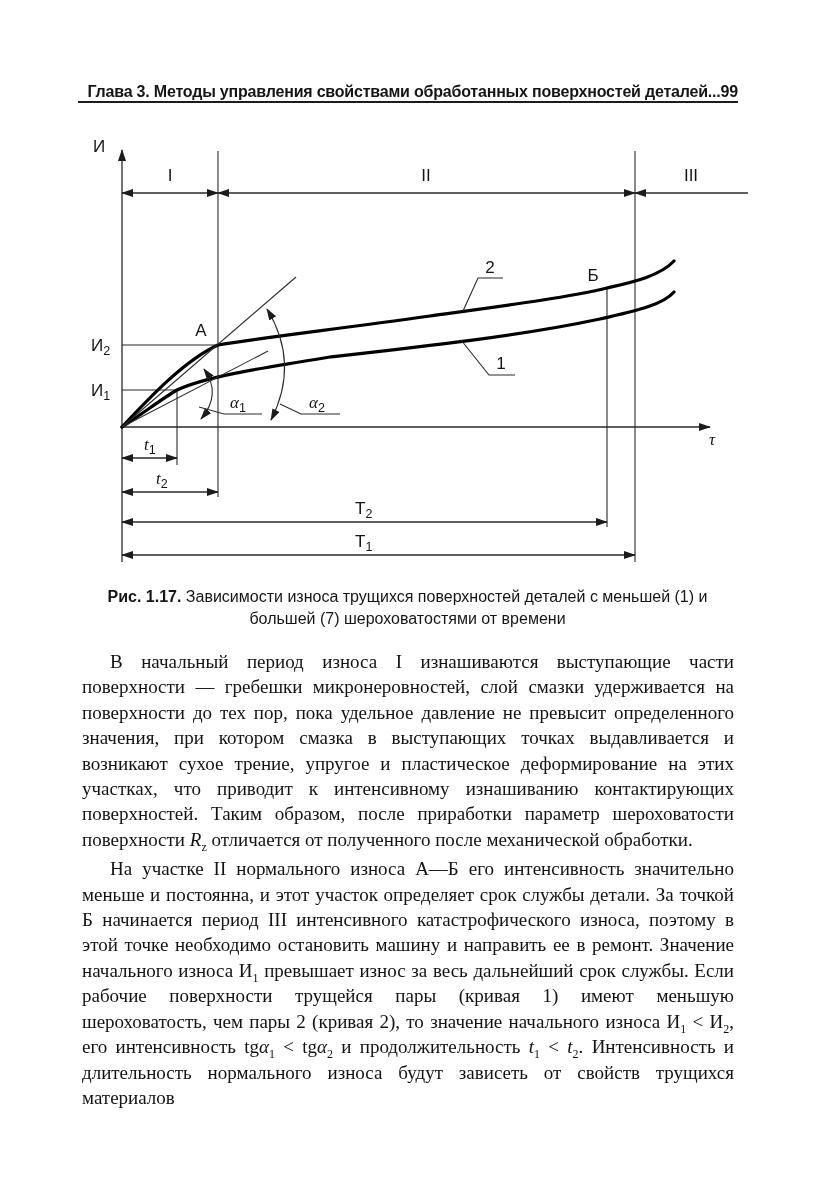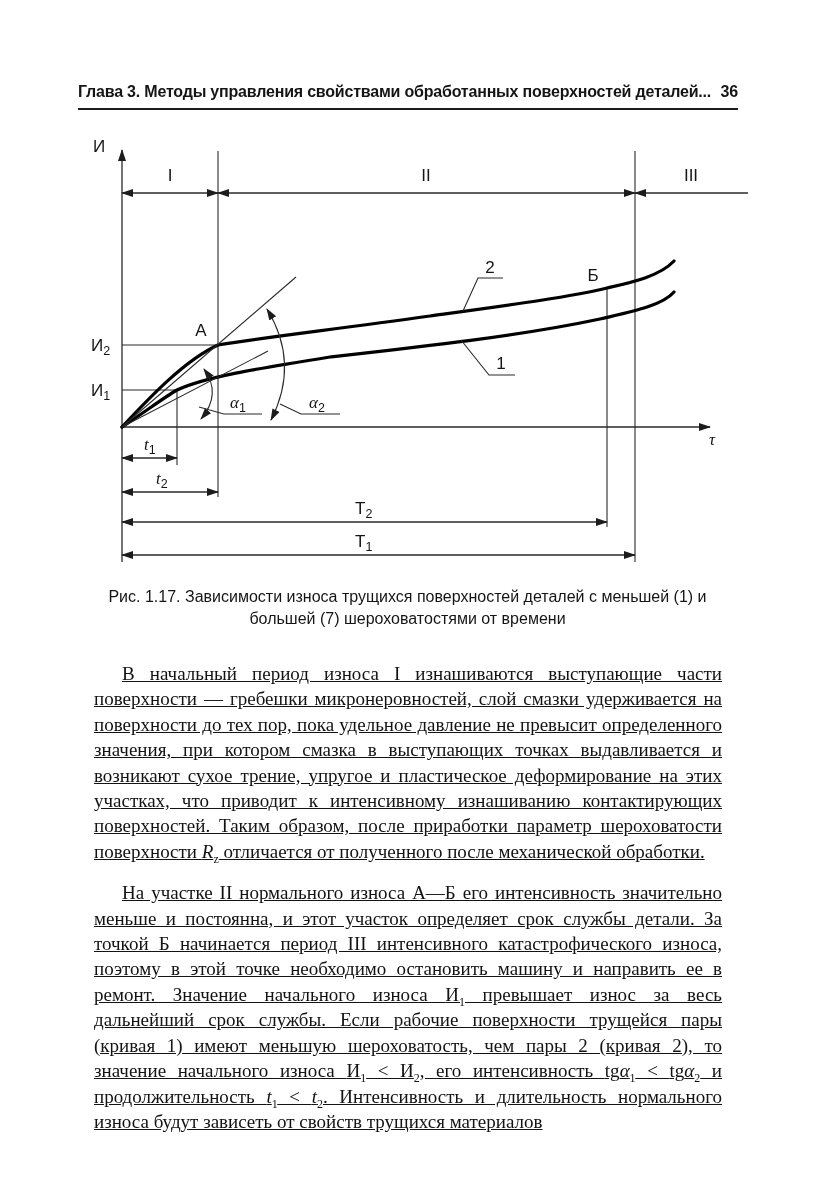--- a/index.html
+++ b/index.html
@@ -6,58 +6,58 @@
   body {
     width:815px; height:1200px; position:relative;
     background:#ffffff; color:#111;
     font-family:"Liberation Serif", serif;
     overflow:hidden;
   }
   .page { position:absolute; inset:0; }
 
   .header {
     position:absolute; top:83px; left:78px; width:660px;
-    display:flex; justify-content:space-between; align-items:baseline;
-    border-bottom:2px solid #1c1c1c; padding-bottom:7px;
+    display:flex; justify-content:flex-end; align-items:baseline;
+    border-bottom:2px solid #1c1c1c; 
     font-family:"Liberation Sans", sans-serif; font-weight:bold;
     font-size:16px; letter-spacing:-0.2px; color:#151515;
   }
 
   .figure-svg { position:absolute; top:125px; left:0; }
   svg text { font-family:"Liberation Sans", sans-serif; font-size:17px; fill:#151515; }
   svg .thin  { stroke:#2a2a2a; stroke-width:1.3; fill:none; }
   svg .hair  { stroke:#2a2a2a; stroke-width:1.1; fill:none; }
   svg .curve { stroke:#000; stroke-width:3.2; fill:none; stroke-linecap:round; }
   svg .ital  { font-family:"Liberation Serif", serif; font-style:italic; }
   svg .subsc { font-size:12.5px; }
 
   .caption {
     position:absolute; top:586px; left:0; width:100%;
     text-align:center; font-family:"Liberation Sans", sans-serif;
     font-size:16px; line-height:22px; color:#151515;
   }
   .caption-inner { display:inline-block; max-width:612px; }
-  .caption b { font-weight:normal;text-align:center; }
+  .caption b { font-weight:bold;text-align:center; }
 
   main {
     position:absolute; top:645px; left:78px; width:660px;
     font-size:19px; line-height:25.4px; text-align:justify;
     color:#131313;
   }
-  main p { margin:16px; text-indent:28px;text-decoration:underline; }
+  main p { margin:4px; text-indent:28px; }
   main sub { font-size:12px; line-height:0; }
 </style>
 </head>
 <body>
 
 <div class="page">
 
   <header class="header">
     <span>Глава 3. Методы управления свойствами обработанных поверхностей деталей...</span>
-    <span>36</span>
+    <span>99</span>
   </header>
 
   <svg class="figure-svg" width="815" height="450" viewBox="0 125 815 450">
     <defs>
       <marker id="ae" orient="auto" markerUnits="userSpaceOnUse" markerWidth="14" markerHeight="10" refX="11" refY="4">
         <path d="M0,0 L12,4 L0,8 Z" fill="#1c1c1c"></path>
       </marker>
       <marker id="as" orient="auto-start-reverse" markerUnits="userSpaceOnUse" markerWidth="14" markerHeight="10" refX="11" refY="4">
         <path d="M0,0 L12,4 L0,8 Z" fill="#1c1c1c"></path>
       </marker>

